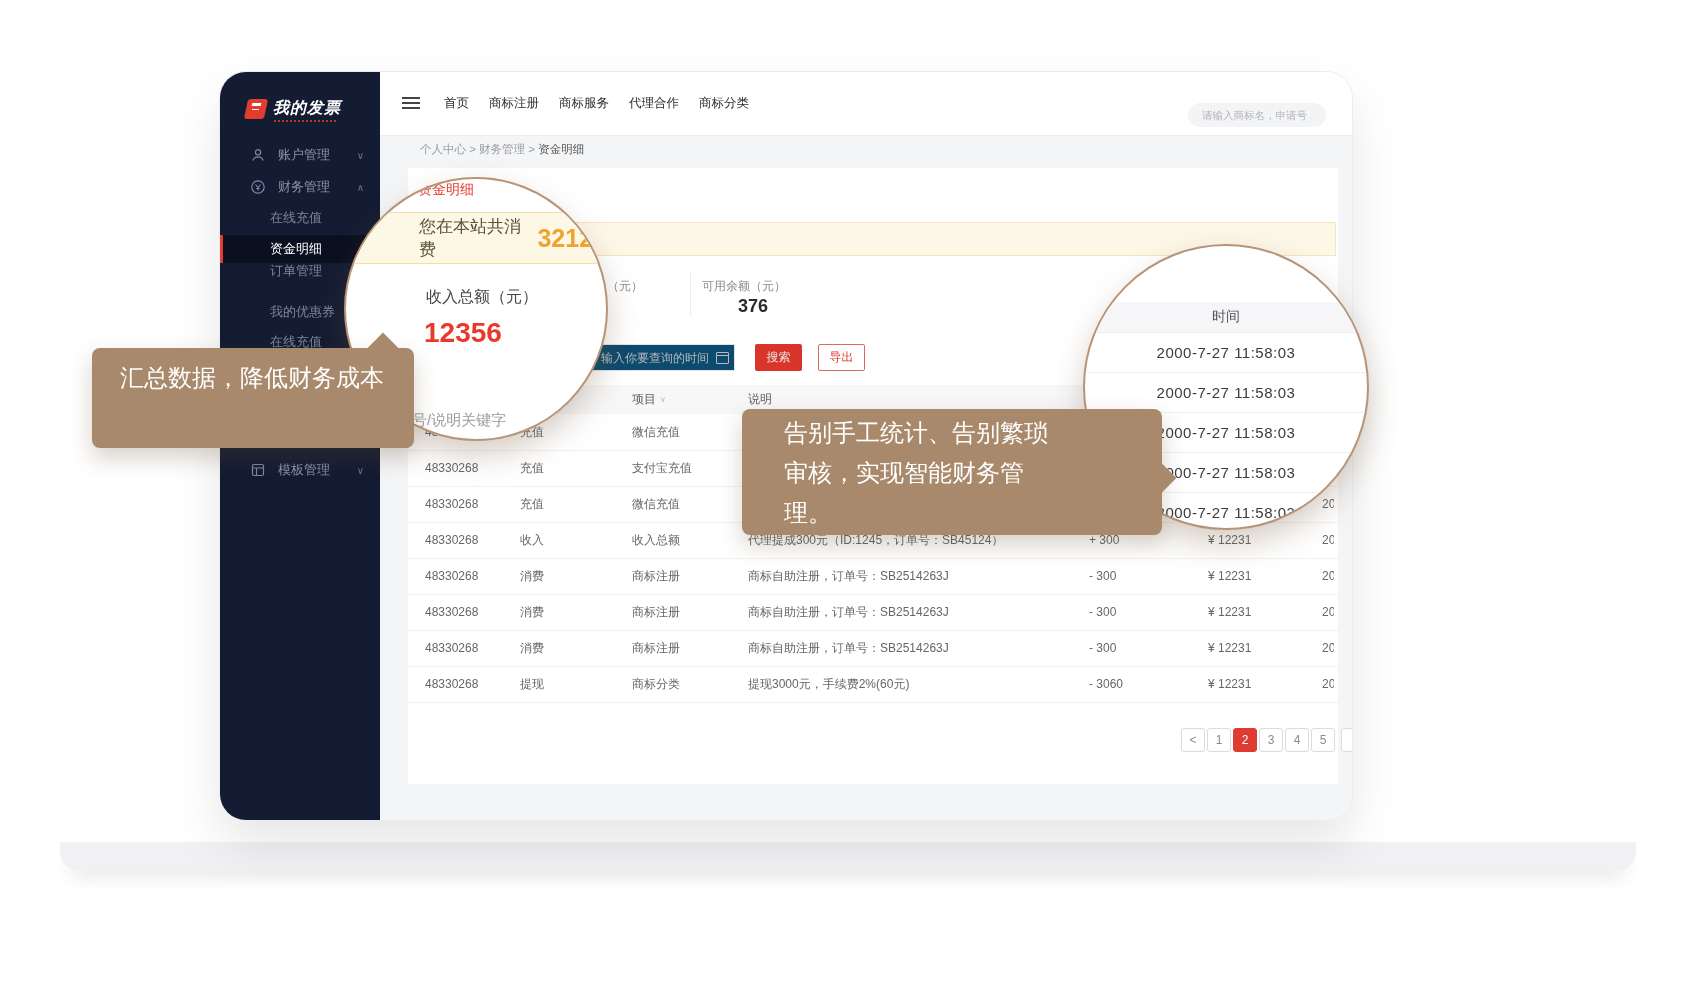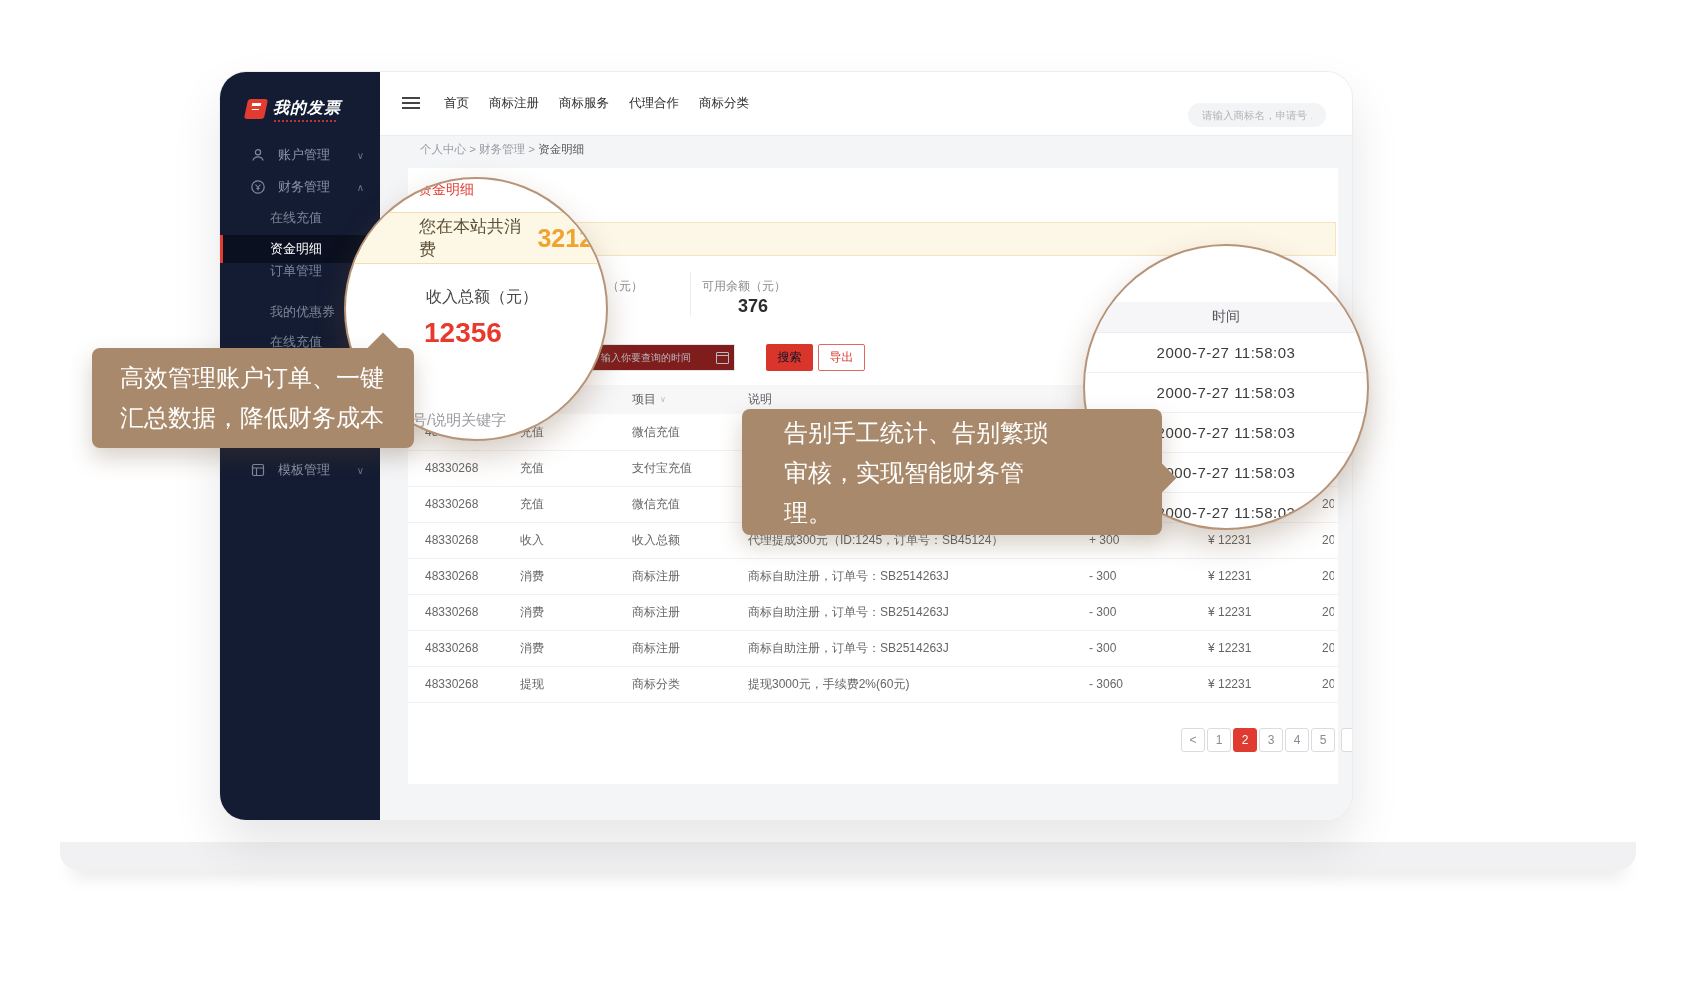--- a/index.html
+++ b/index.html
@@ -44,28 +44,28 @@
   .tab:after{content:"";position:absolute;left:0;top:22px;width:56px;height:2px;background:#e03b2f;}
   .banner{position:absolute;left:0;top:54px;width:928px;height:34px;background:#fdf7e8;
     border:1px solid #f5e4bd;box-sizing:border-box;display:flex;align-items:center;padding-left:20px;
     font-size:14px;color:#6b5c33;}
   .banner b{color:#f0a32f;font-size:15px;margin:0 4px;font-weight:bold;}
   .stat-div{position:absolute;top:104px;height:44px;width:1px;background:#ededf0;}
   .stat-label{position:absolute;font-size:12px;color:#8c8c92;}
   .stat-value{position:absolute;font-size:18px;font-weight:bold;color:#2c2c30;margin-left:34px;}
   .stat-value.red{color:#e8392c;font-size:20px;}
   .date-input{position:absolute;left:182px;top:176px;width:145px;height:27px;border:1px solid #e3e3e8;
-    box-sizing:border-box;font-size:10px;color:#999;padding:0 24px 0 10px;outline:none;background:#7f1d1d;}
+    box-sizing:border-box;font-size:12px;color:#999;padding:0 24px 0 10px;outline:none;background:#0c4a6e;}
   .date-input::placeholder{color:#b8b8bd;}
   .cal-ic{position:absolute;left:308px;top:184px;width:11px;height:10px;border:1px solid #b9b9bf;
     border-radius:1px;}
   .cal-ic:before{content:"";position:absolute;left:0;top:2px;width:11px;height:1px;background:#b9b9bf;}
   .btn{position:absolute;top:176px;height:27px;width:47px;font-size:12px;border-radius:2px;
     display:flex;align-items:center;justify-content:center;cursor:pointer;box-sizing:border-box;}
-  .btn.search{left:347px;background:#d9352a;color:#0f172a;margin-left:11px;}
+  .btn.search{left:347px;background:#d9352a;color:#e5e5e5;}
   .btn.export{left:410px;background:#fff;color:#d9352a;border:1px solid #e0695f;}
   
   .thead{position:absolute;left:0;top:217px;width:930px;height:29px;background:#f7f7f8;}
   .trow{position:absolute;left:0;width:930px;height:36px;border-bottom:1px solid #f1f1f3;}
   .cell{position:absolute;top:0;height:100%;display:flex;align-items:center;font-size:12px;color:#666;white-space:nowrap;}
   .thead .cell{color:#5f5f66;}
   .caret{font-size:8px;color:#bbb;margin-left:4px;}
   .c-order{left:17px;}  .c-type{left:112px;} .c-project{left:224px;} .c-desc{left:340px;}
   .c-amount{left:681px;} .c-balance{left:800px;} 
   .c-time{left:914px;width:12px;overflow:hidden;}
@@ -308,21 +308,20 @@
     <div class="cr-head">时间</div>
     <div class="cr-row" style="top:86px;">2000-7-27  11:58:03</div>
     <div class="cr-row" style="top:126px;">2000-7-27  11:58:03</div>
     <div class="cr-row" style="top:166px;">2000-7-27  11:58:03</div>
     <div class="cr-row" style="top:206px;">2000-7-27  11:58:03</div>
     <div class="cr-row" style="top:246px;">2000-7-27  11:58:03</div>
   </div>
 
   <div class="callout callout-left">
     <span class="ptr"></span>
-    <div>高效管理账户订单、一键</div>
     <div>汇总数据，降低财务成本</div>
   </div>
 
   <div class="callout callout-right">
     <span class="ptr"></span>
     <div>告别手工统计、告别繁琐</div>
     <div>审核，实现智能财务管</div>
     <div>理。</div>
   </div>
 </div>

